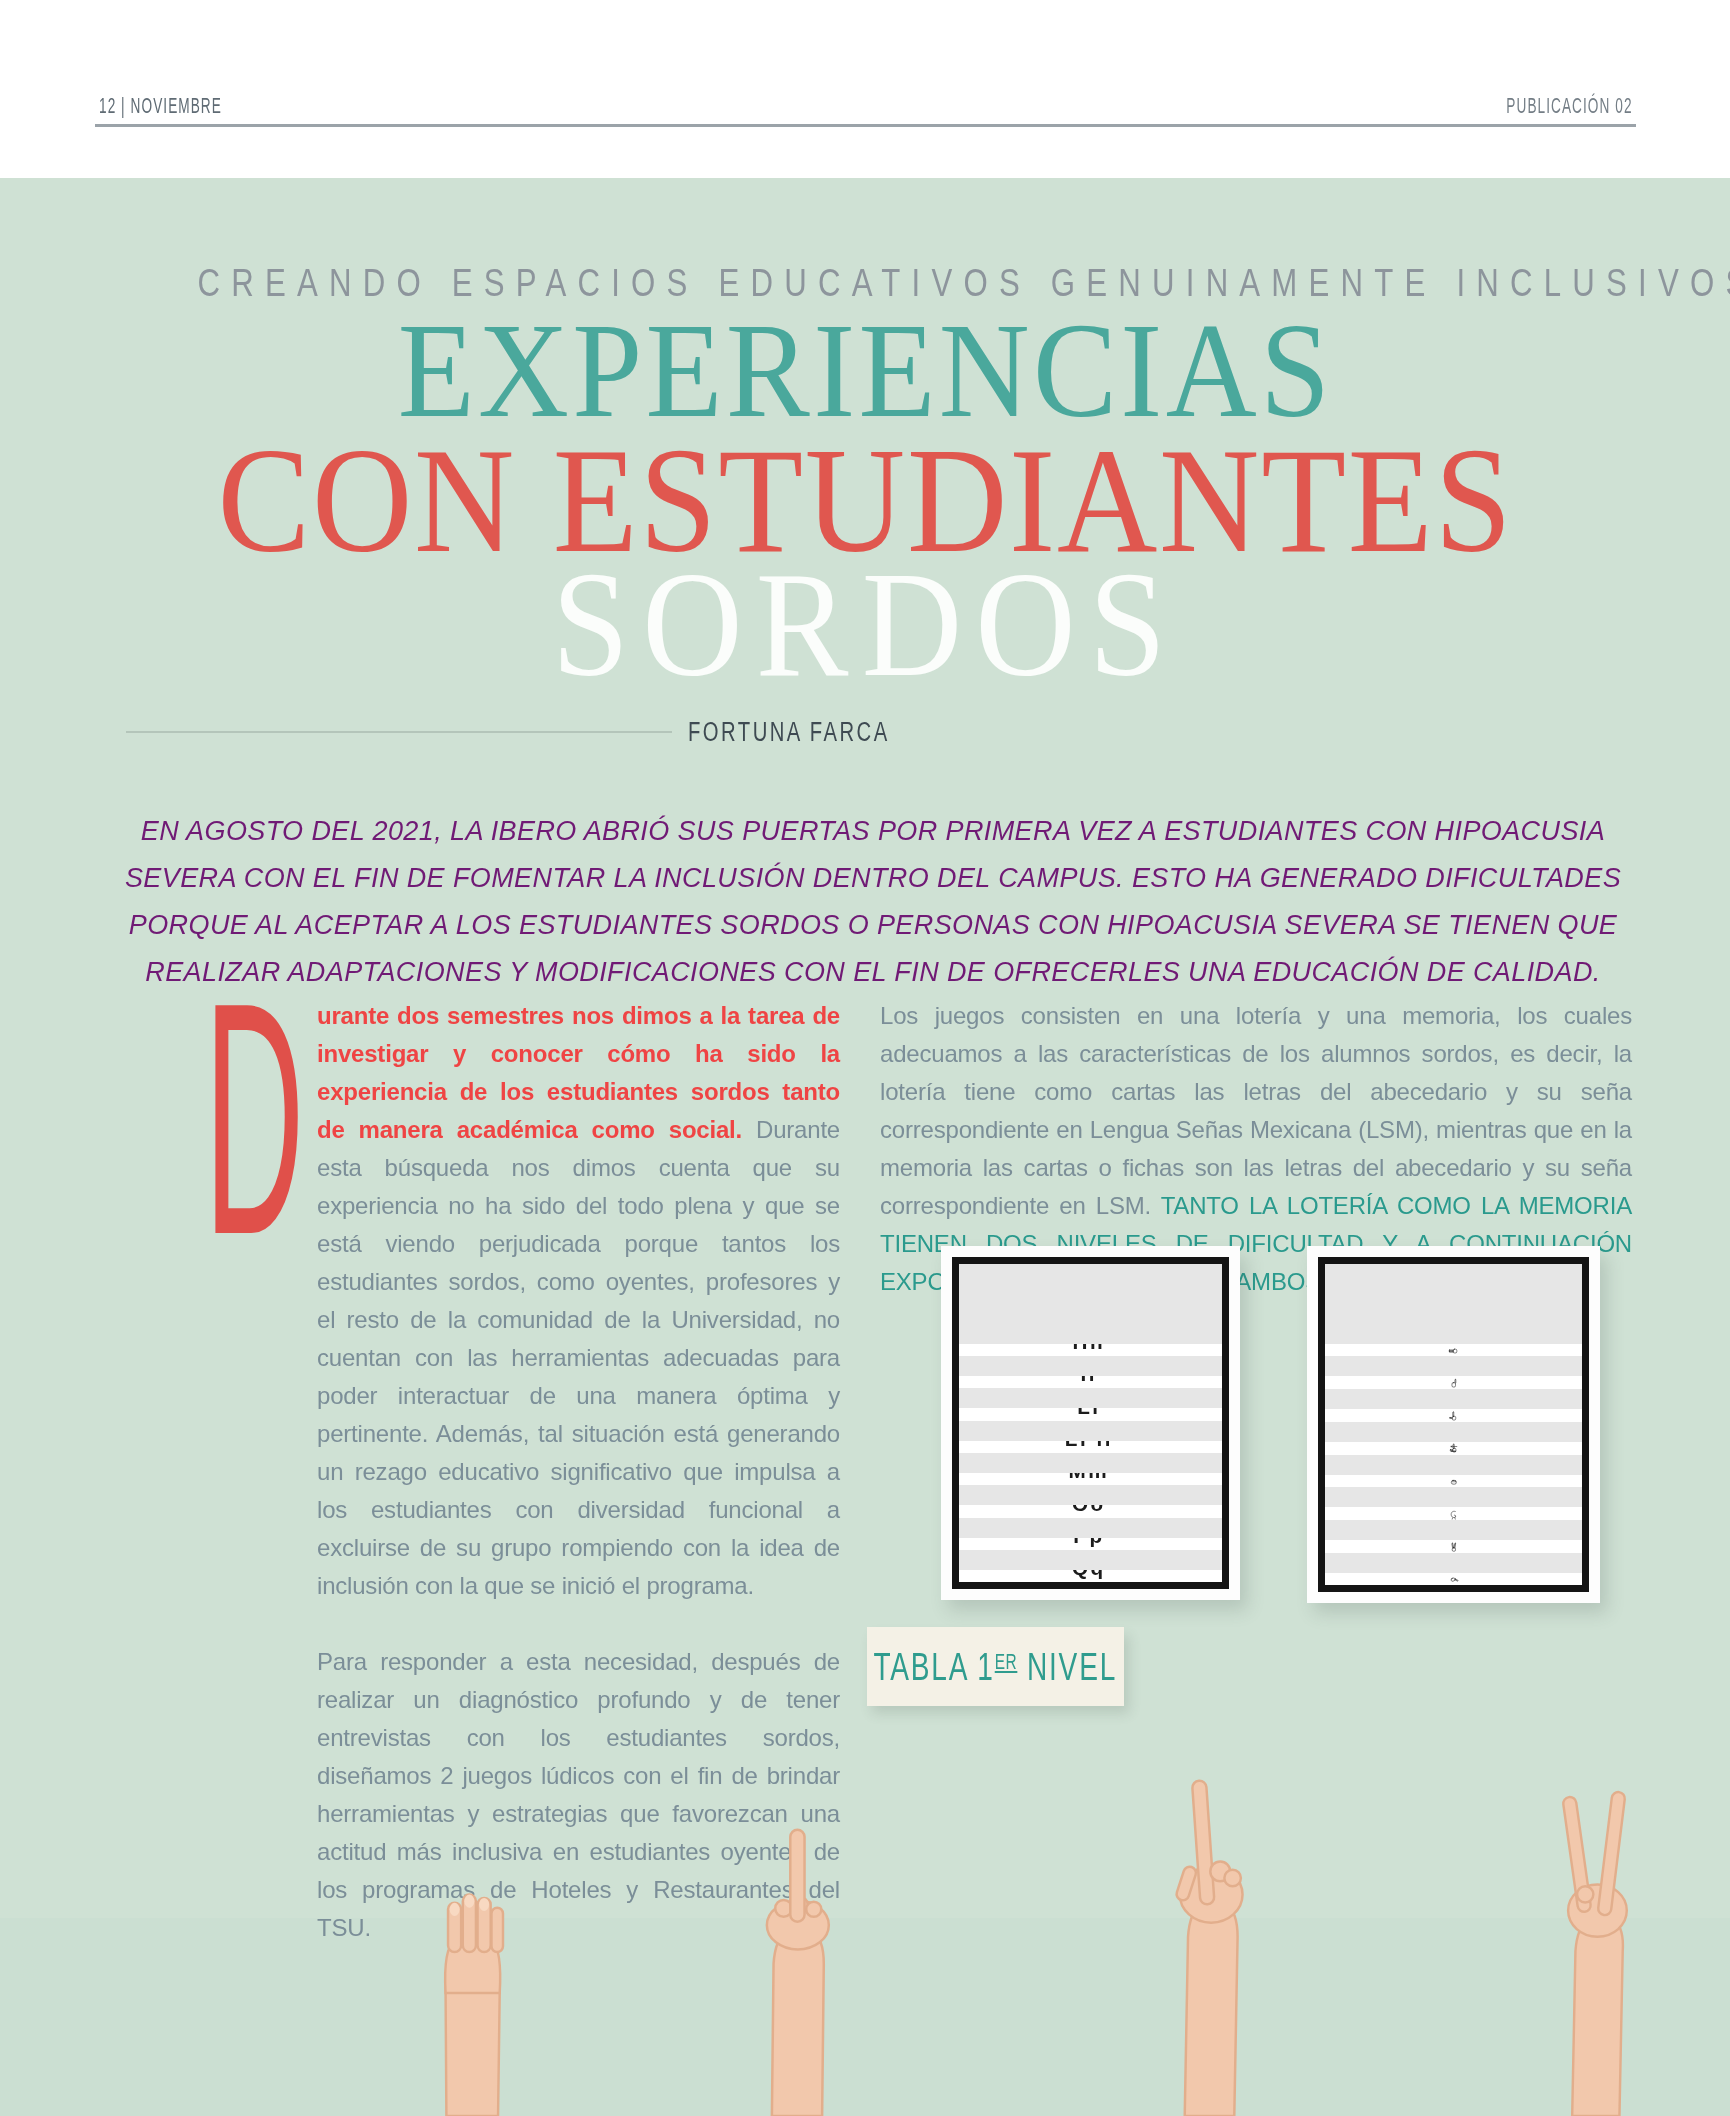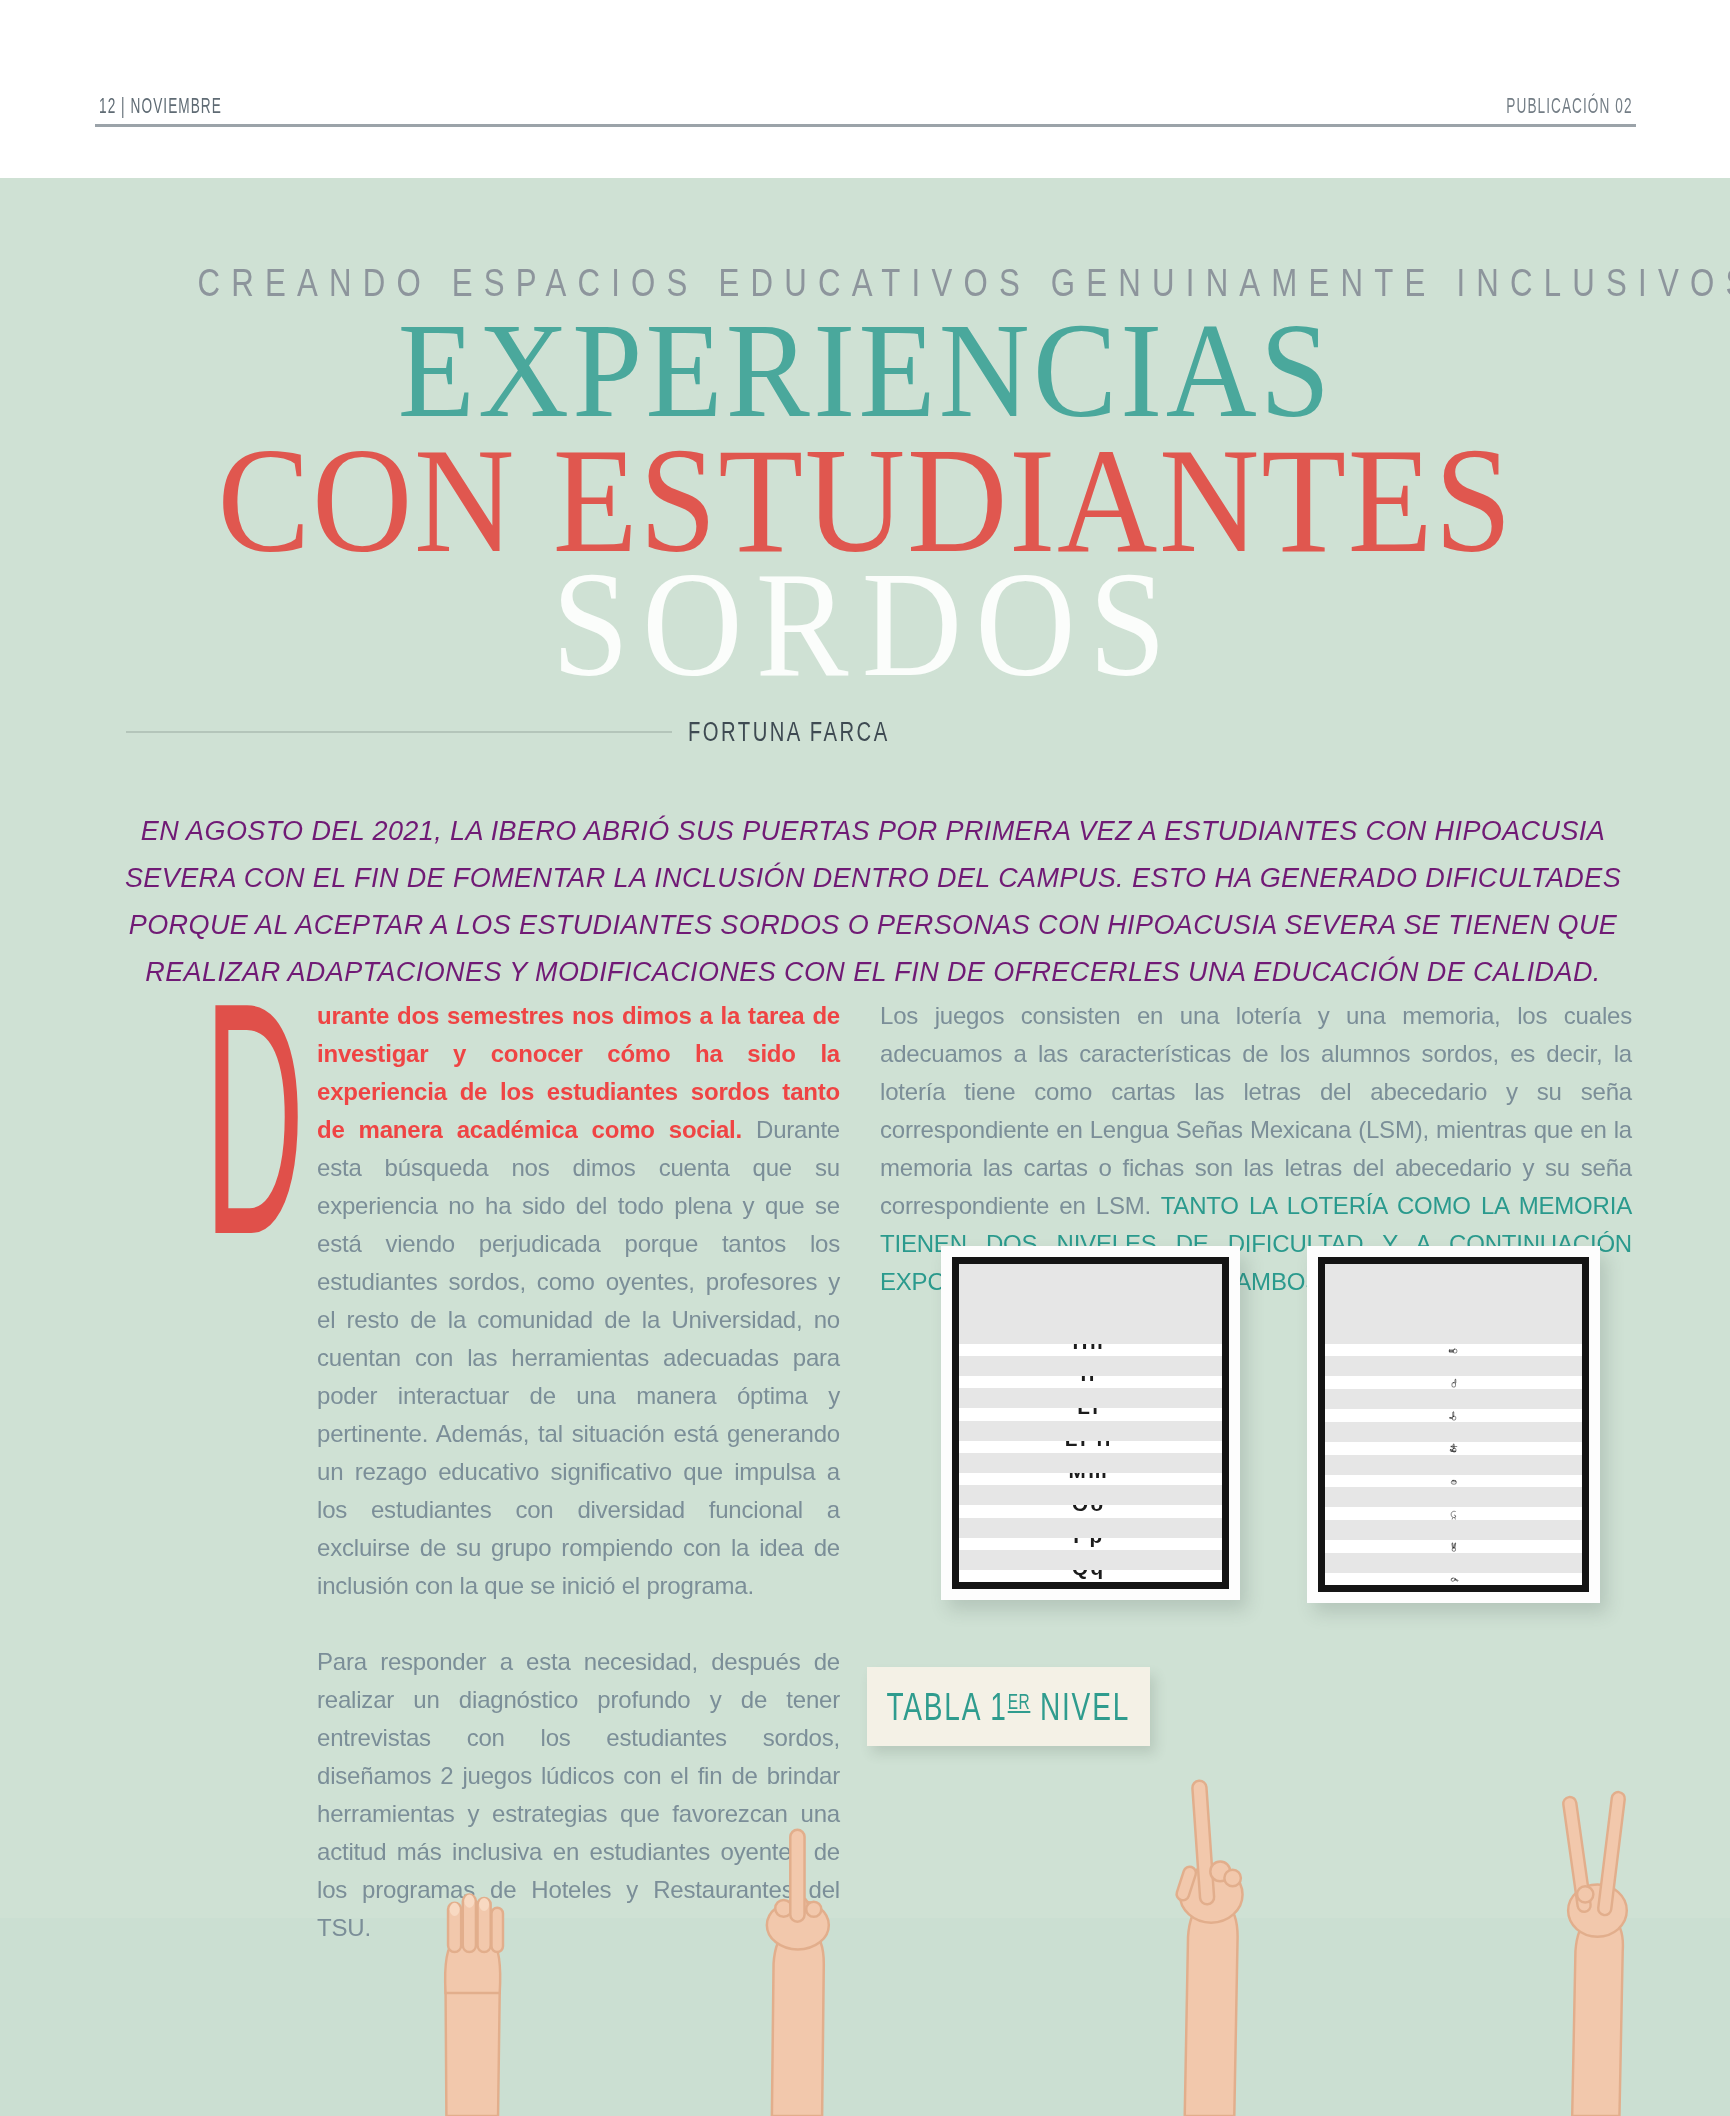--- a/index.html
+++ b/index.html
@@ -47,21 +47,21 @@
   .cgrid{width:100%;height:100%;box-sizing:border-box;border:7.4px solid #141414;background:#e6e6e6;
          display:grid;grid-template-columns:repeat(1,1fr);grid-template-rows:repeat(4,1fr);gap:20px;}
   .cell{background:#fff;display:flex;flex-direction:column;align-items:center;justify-content:flex-end;
         position:relative;overflow:hidden;}
   .cell svg{flex:1 1 auto;width:72%;min-height:0;margin-top:1.7px;}
   .cl{font-weight:700;font-size:20.7px;color:#1c1c1c;letter-spacing:2.5px;line-height:1;
       margin:-5px 3.3px 3.3px 0;}
   
   .cap{position:absolute;background:#f4f1e6;box-shadow:5px 8.3px 11.6px rgba(60,80,70,.16);
        display:flex;align-items:center;justify-content:center;color:#2f9c8e;}
-  .cap1{left:867px;top:1627px;width:283px;height:79px;margin-top:40px;}
+  .cap1{left:867px;top:1627px;width:257px;height:79px;}
   .cap2{left:1382px;top:1612px;width:276px;height:80px;}
   .cap>span{display:inline-block;font-size:39px;letter-spacing:2.5px;transform:scaleX(.72);
             transform-origin:center;white-space:nowrap;}
   .cap sup{font-size:.55em;text-decoration:underline;vertical-align:.5em;letter-spacing:0.8px;}
   
   .hand{position:absolute;}
   .hand svg{width:100%;height:100%;}
   .hand1{left:376px;top:1870px;width:190px;height:246px;}
   .hand2{left:698px;top:1823px;width:198px;height:293px;}
   .hand3{left:1108px;top:1769px;width:203px;height:347px;}

